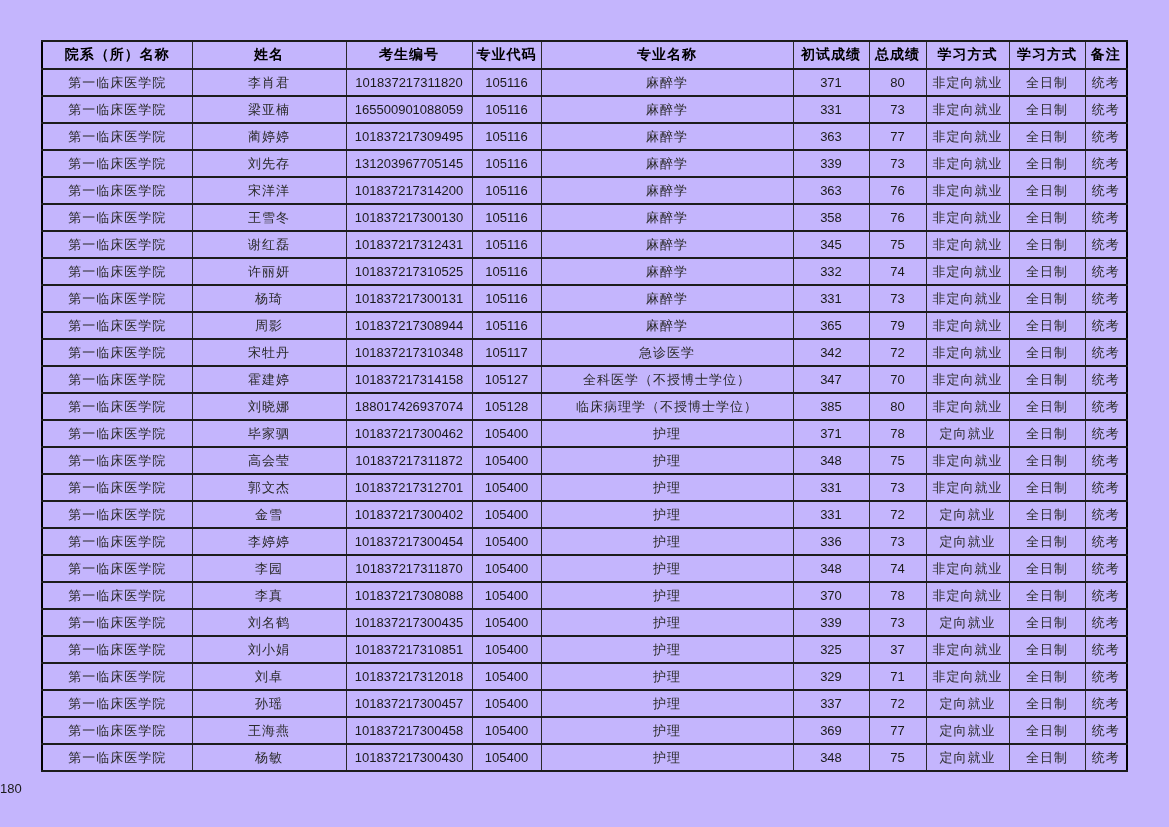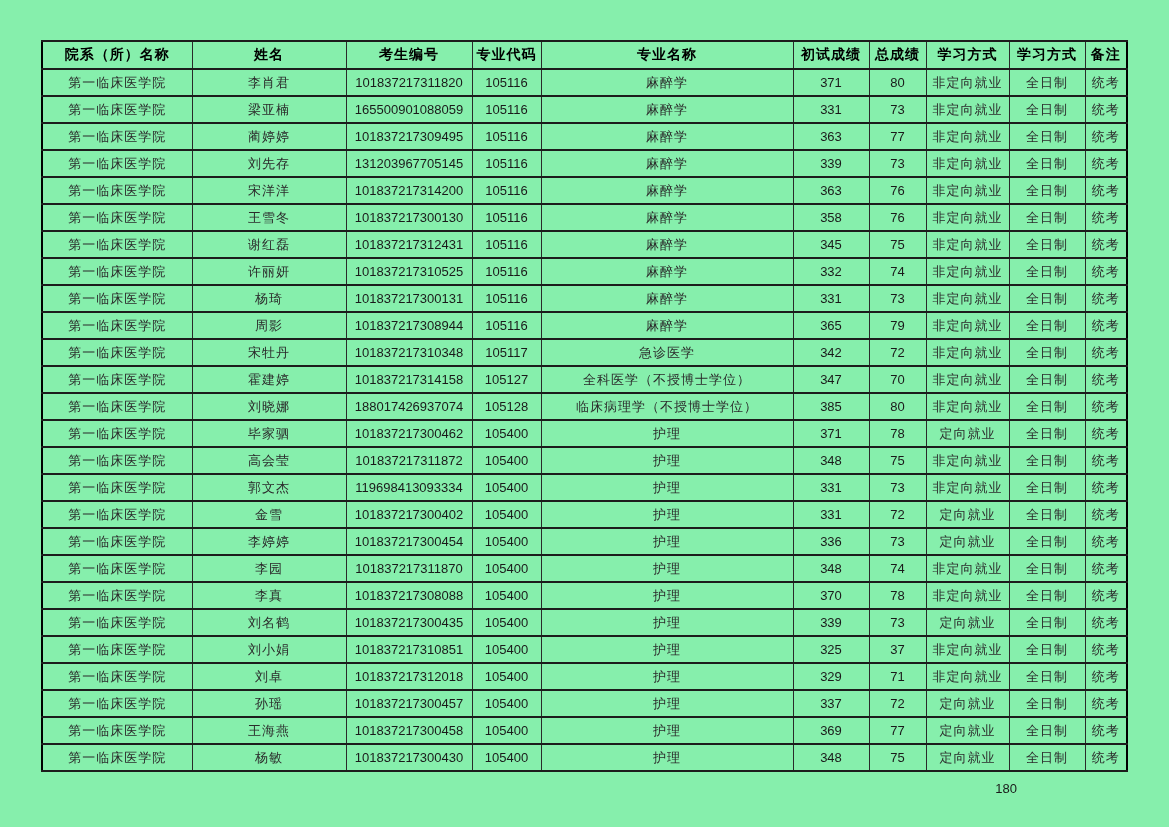--- a/index.html
+++ b/index.html
@@ -6,21 +6,21 @@
   html, body {
     width: 1169px; height: 827px;
     background: #ffffff;
     font-family: "Liberation Serif", "DejaVu Serif", serif;
     color: #111111;
     overflow: hidden;
   }
   .page {
     position: relative;
     width: 1169px; height: 827px;
-    background: #86efac;
+    background: #c4b5fd;
   }
   table.roster {
     position: absolute;
     left: 41px; top: 40px;
     width: 1086px;
     border-collapse: collapse;
     table-layout: fixed;
   }
   table.roster th, table.roster td {
     border-top: 2px solid #1c1c1c;
@@ -49,21 +49,21 @@
   table.roster td.num {
     font-family: "Liberation Sans", "DejaVu Sans", sans-serif;
     color: #1a1a1a;
     letter-spacing: 0;
     font-size: 13px;
   }
   .page-number {
     position: absolute;
     left: 0; top: 781px;
     width: 1017px;
-    text-align: right;
+    text-align: left;
     font-family: "Liberation Sans", "DejaVu Sans", sans-serif;
     font-size: 13px;
     color: #1a1a1a;
   }
 </style>
 </head>
 <body>
 
 <div class="page">
 
@@ -271,21 +271,21 @@
           <td>护理</td>
           <td class="num">348</td>
           <td class="num">75</td>
           <td>非定向就业</td>
           <td>全日制</td>
           <td>统考</td>
         </tr>
         <tr>
           <td>第一临床医学院</td>
           <td>郭文杰</td>
-          <td class="num">119698413093334</td>
+          <td class="num">101837217312701</td>
           <td class="num">105400</td>
           <td>护理</td>
           <td class="num">331</td>
           <td class="num">73</td>
           <td>非定向就业</td>
           <td>全日制</td>
           <td>统考</td>
         </tr>
         <tr>
           <td>第一临床医学院</td>

